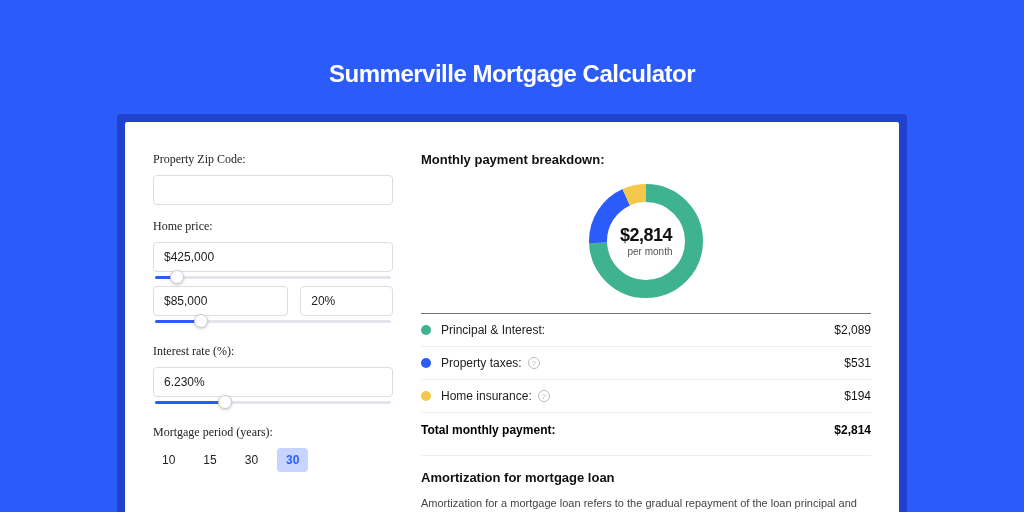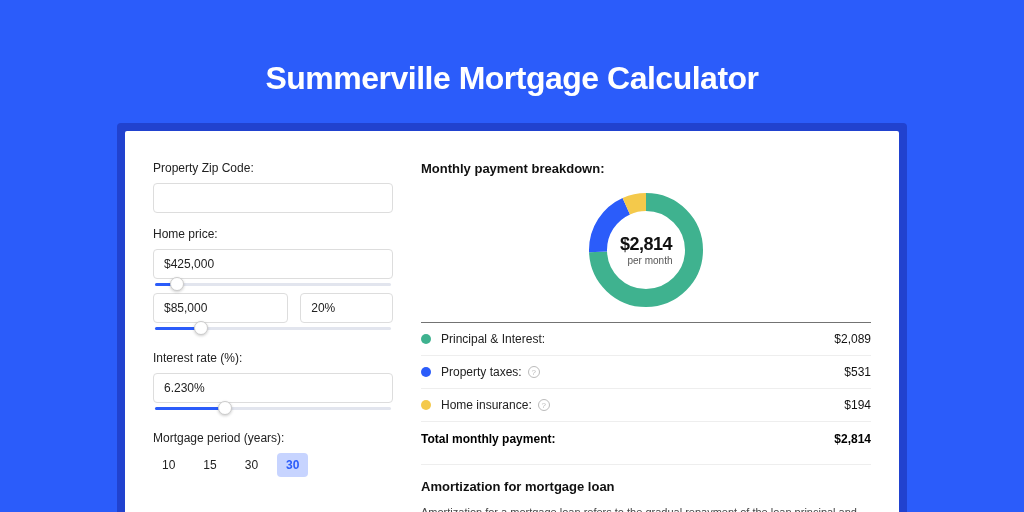--- a/index.html
+++ b/index.html
@@ -1,23 +1,23 @@
 <!DOCTYPE html>
 <html><head>
 <meta charset="utf-8">
 <style>
   * { box-sizing: border-box; margin: 0; padding: 0; }
   body { font-family: -apple-system, BlinkMacSystemFont, "Segoe UI", Arial, sans-serif; background:#2b5cfa; width:1024px; height:512px; overflow:hidden; }
   .stage { width:1024px; height:512px; background:#2b5cfa; position:relative; }
-  .title { text-align:center; color:#fff; font-size:32px; font-weight:700; padding-top:60px; padding-bottom:26px; letter-spacing:-0.5px; }
+  .title { text-align:center; color:#fff; font-size:24px; font-weight:700; padding-top:60px; padding-bottom:26px; letter-spacing:-0.5px; }
   .card-wrap { margin:0 auto; width:790px; background:#2142cf; border-radius:4px 4px 0 0; padding:8px 8px 0 8px; }
   .card { background:#fff; border-radius:2px; padding:24px 28px 0 28px; display:flex; gap:28px; height:400px; }
   .col-left { flex:0 0 240px; }
   .col-right { flex:1; }
-  .lbl { font-size:12px; color:#222; margin-bottom:8px; margin-top:14px; }
+  .lbl { font-size:12px; color:#222; margin-bottom:8px; margin-top:14px;font-family:Liberation Serif, serif; }
   .lbl:first-child{ margin-top:6px;}
   .inp { width:100%; height:30px; border:1px solid #ddd; border-radius:4px; padding:0 10px; font-size:12px; color:#222; background:#fff; }
   .slider-track { position:relative; height:14px; }
   .slider-line { position:absolute; left:2px; right:2px; top:4px; height:3px; background:#e2e5ee; border-radius:2px; }
   .slider-fill { position:absolute; left:2px; top:4px; height:3px; background:#2b5cfa; border-radius:2px; }
   .slider-knob { position:absolute; top:-2px; width:14px; height:14px; border-radius:50%; background:#fff; border:1px solid #ccc; box-shadow:0 1px 3px rgba(0,0,0,.2); transform:translateX(-50%); }
   .row-dp { display:flex; gap:12px; }
   .row-dp .inp:first-child{ flex:1.6; }
   .row-dp .inp:last-child{ flex:1; }
   .period-row{ display:flex; gap:10px; margin-top:2px;}

